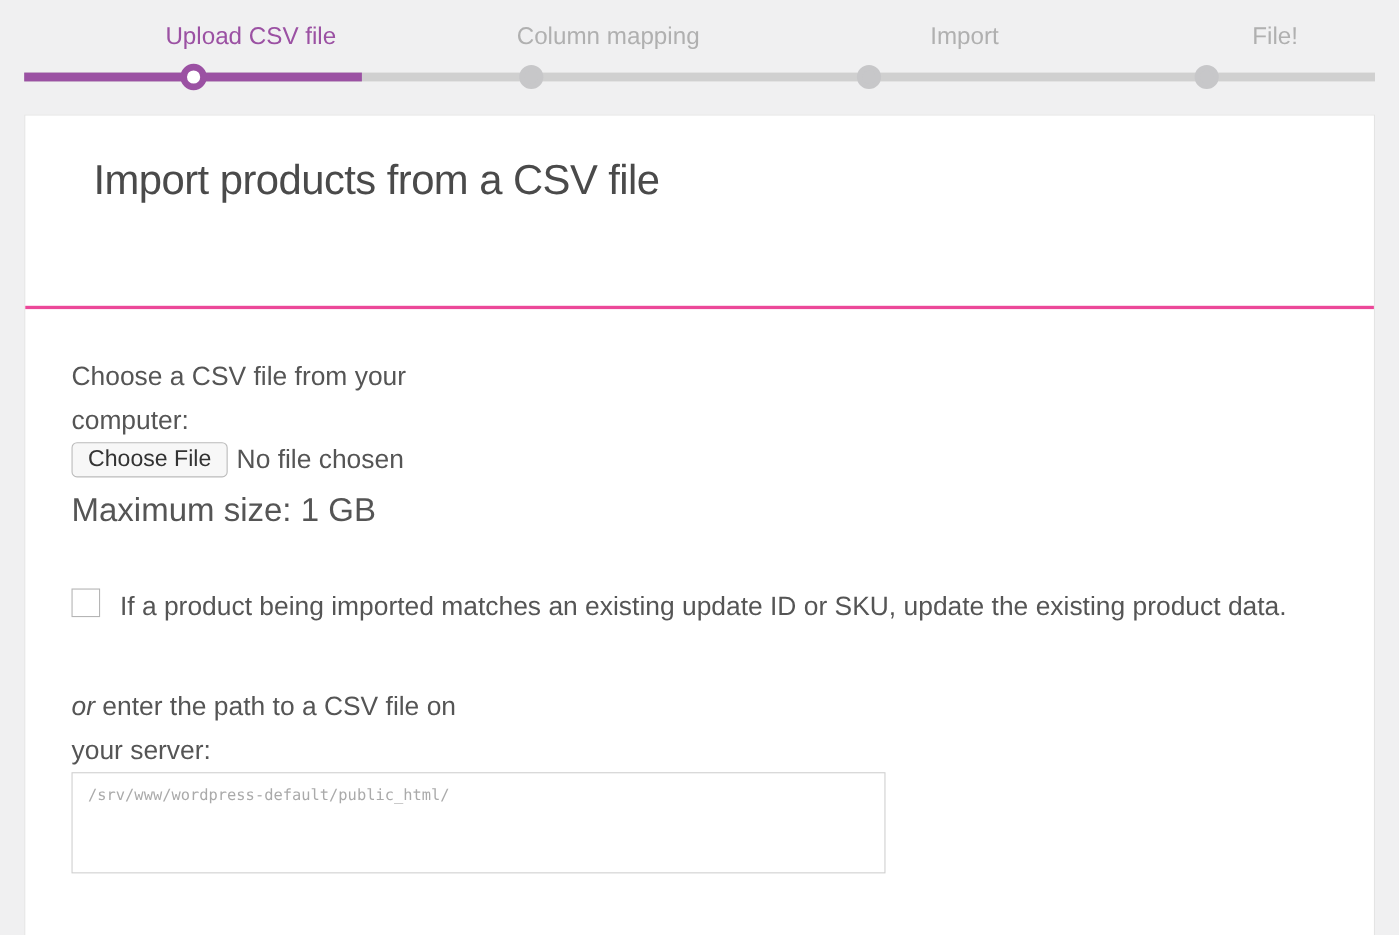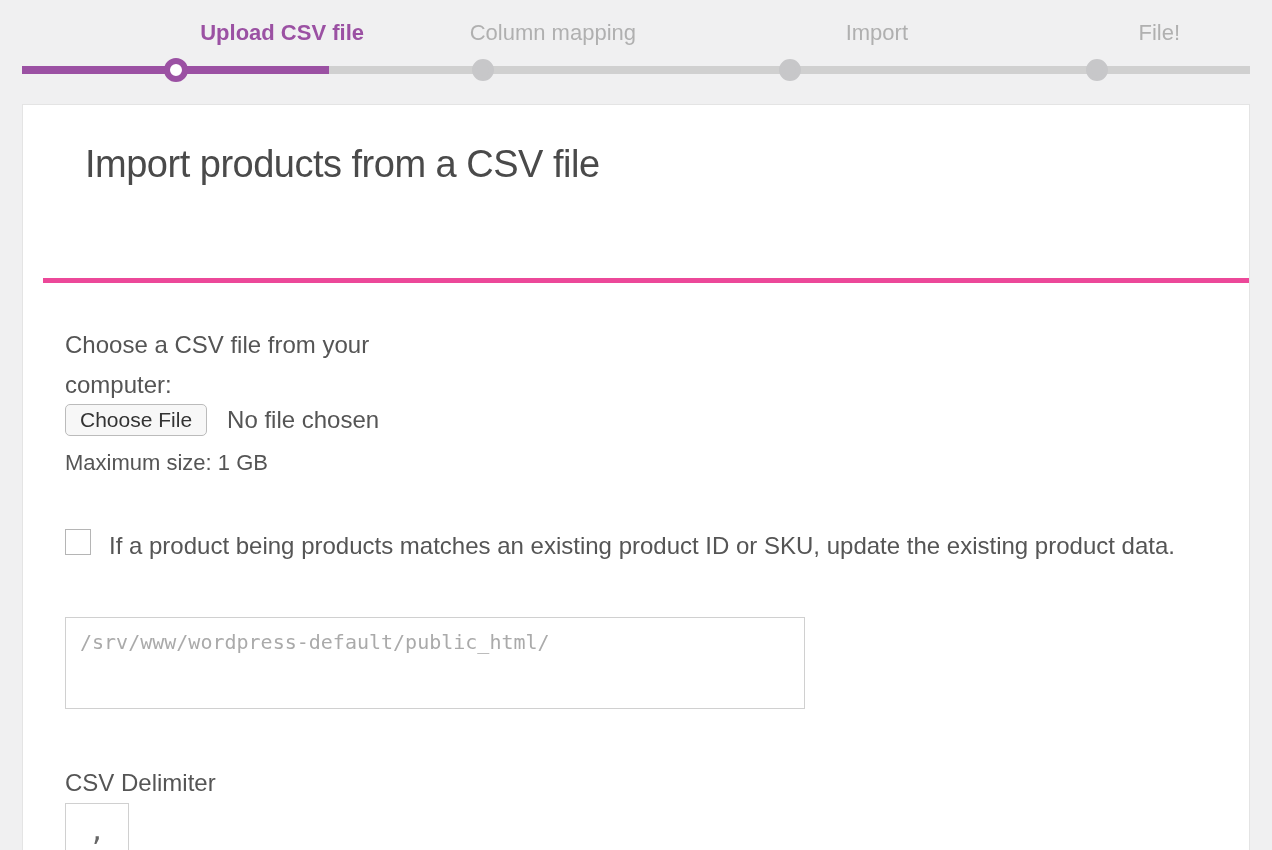--- a/index.html
+++ b/index.html
@@ -23,21 +23,21 @@
   .step-label {
     font-size: 22px;
     color: #b0b0b0;
     flex: 1;
     text-align: right;
   }
   .step-label.active {
     color: #9b51a3;
     font-weight: 500;
   }
-  .step-label:first-child { text-align: right; padding-left: 70px; font-weight: bold; }
+  .step-label:first-child { text-align: center; padding-left: 70px; }
   .step-label:last-child { text-align: right; padding-right: 70px; }
   .progress-track {
     position: relative;
     height: 8px;
     background: #d0d0d0;
     border-radius: 0;
   }
   .progress-fill {
     position: absolute;
     left: 0;
@@ -66,23 +66,22 @@
   .step-dot.d2 { left: 37.5%; }
   .step-dot.d3 { left: 62.5%; }
   .step-dot.d4 { left: 87.5%; }
   .card {
     background: #fff;
     margin: 0 22px;
     border: 1px solid #e4e4e4;
     border-top: 1px solid #e4e4e4;
   }
   .card-header {
-    padding: 38px 42px 40px 42px;
-    border-bottom: 5px solid #ec4899;
-    margin-left: 20px;
+    padding: 38px 42px 40px 62px;
+    border-bottom: 3px solid #ec4899;
   }
   .card-title {
     font-size: 38px;
     font-weight: 400;
     color: #4a4a4a;
     margin-bottom: 52px;
     letter-spacing: -0.5px;
   }
   .card-desc {
     font-size: 24px;
@@ -107,38 +106,38 @@
   }
   .form-label-col em {
     font-style: italic;
   }
   .form-control-col {
     flex: 1;
   }
   .file-row {
     display: flex;
     align-items: center;
-    gap: 20px;
+    gap: 8px;
     margin-bottom: 14px;
   }
   .btn-file {
     font-size: 21px;
     padding: 3px 14px;
     background: #f7f7f7;
     border: 1px solid #bbb;
     border-radius: 5px;
     cursor: pointer;
     color: #333;
   }
   .file-status {
     font-size: 24px;
     color: #555;
   }
   .hint {
-    font-size: 22px;
+    font-size: 30px;
     color: #555;
   }
   .checkbox-row {
     display: flex;
     align-items: flex-start;
     gap: 18px;
   }
   .checkbox {
     width: 26px;
     height: 26px;
@@ -151,21 +150,21 @@
   .checkbox-text {
     font-size: 24px;
     color: #555;
     line-height: 1.7;
   }
   .text-input {
     width: 740px;
     height: 92px;
     border: 1px solid #d0d0d0;
     padding: 12px 14px;
-    font-size: 20px;
+    font-size: 14px;
     font-family: "SFMono-Regular", Menlo, Consolas, monospace;
     color: #999;
     resize: none;
   }
   .text-input::placeholder {
     color: #aaa;
     font-family: "SFMono-Regular", Menlo, Consolas, monospace;
   }
   .delim-input {
     width: 64px;
@@ -211,26 +210,29 @@
           <span class="file-status">No file chosen</span>
         </div>
         <div class="hint">Maximum size: 1 GB</div>
       </div>
     </div>
 
     <div class="form-row">
       <div class="form-control-col">
         <div class="checkbox-row">
           <div class="checkbox"></div>
-          <div class="checkbox-text">If a product being products matches an existing product ID or SKU, update the existing product data.</div>
+          <div class="checkbox-text">If a product being imported matches an existing update ID or SKU, update the existing product data.</div>
         </div>
       </div>
     </div>
 
     <div class="form-row">
+      <div class="form-label-col">
+        <em>or</em><span> enter the path to a CSV file on your server:</span>
+      </div>
       <div class="form-control-col">
         <textarea class="text-input" placeholder="/srv/www/wordpress-default/public_html/" style=""></textarea>
       </div>
     </div>
 
     <div class="form-row">
       <div class="form-label-col">CSV Delimiter</div>
       <div class="form-control-col">
         <input class="delim-input" type="text" value="," style="">
       </div>

